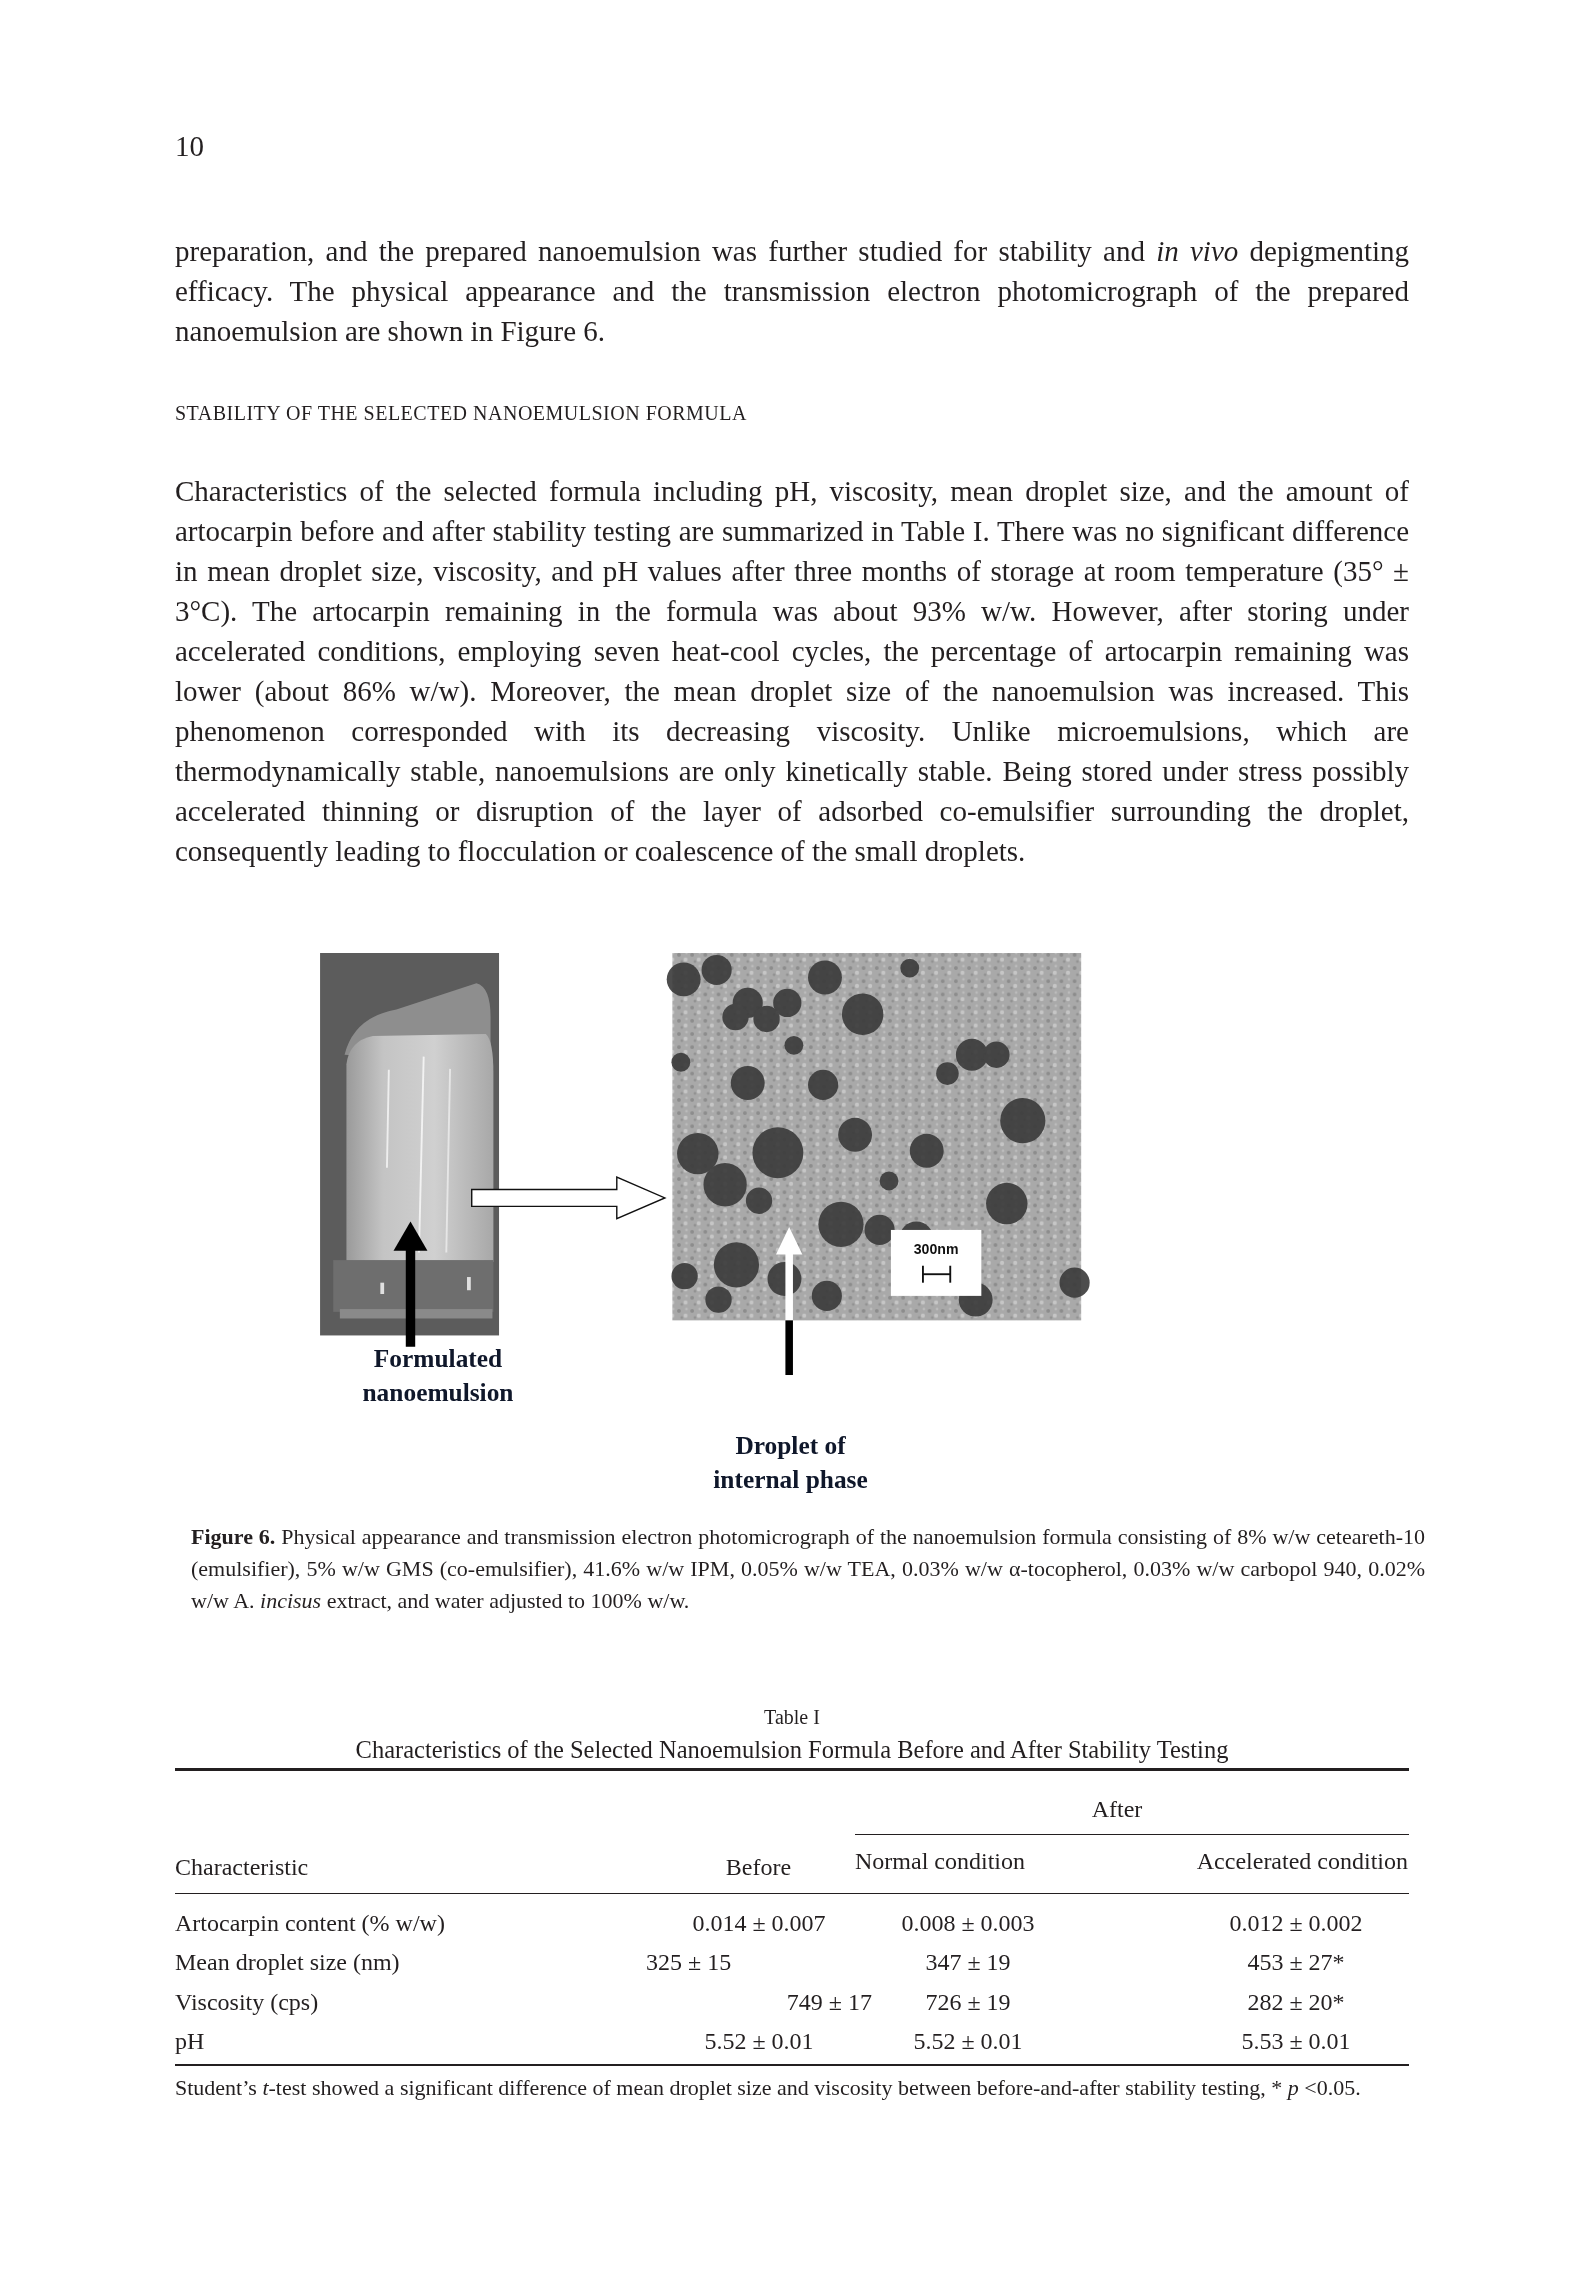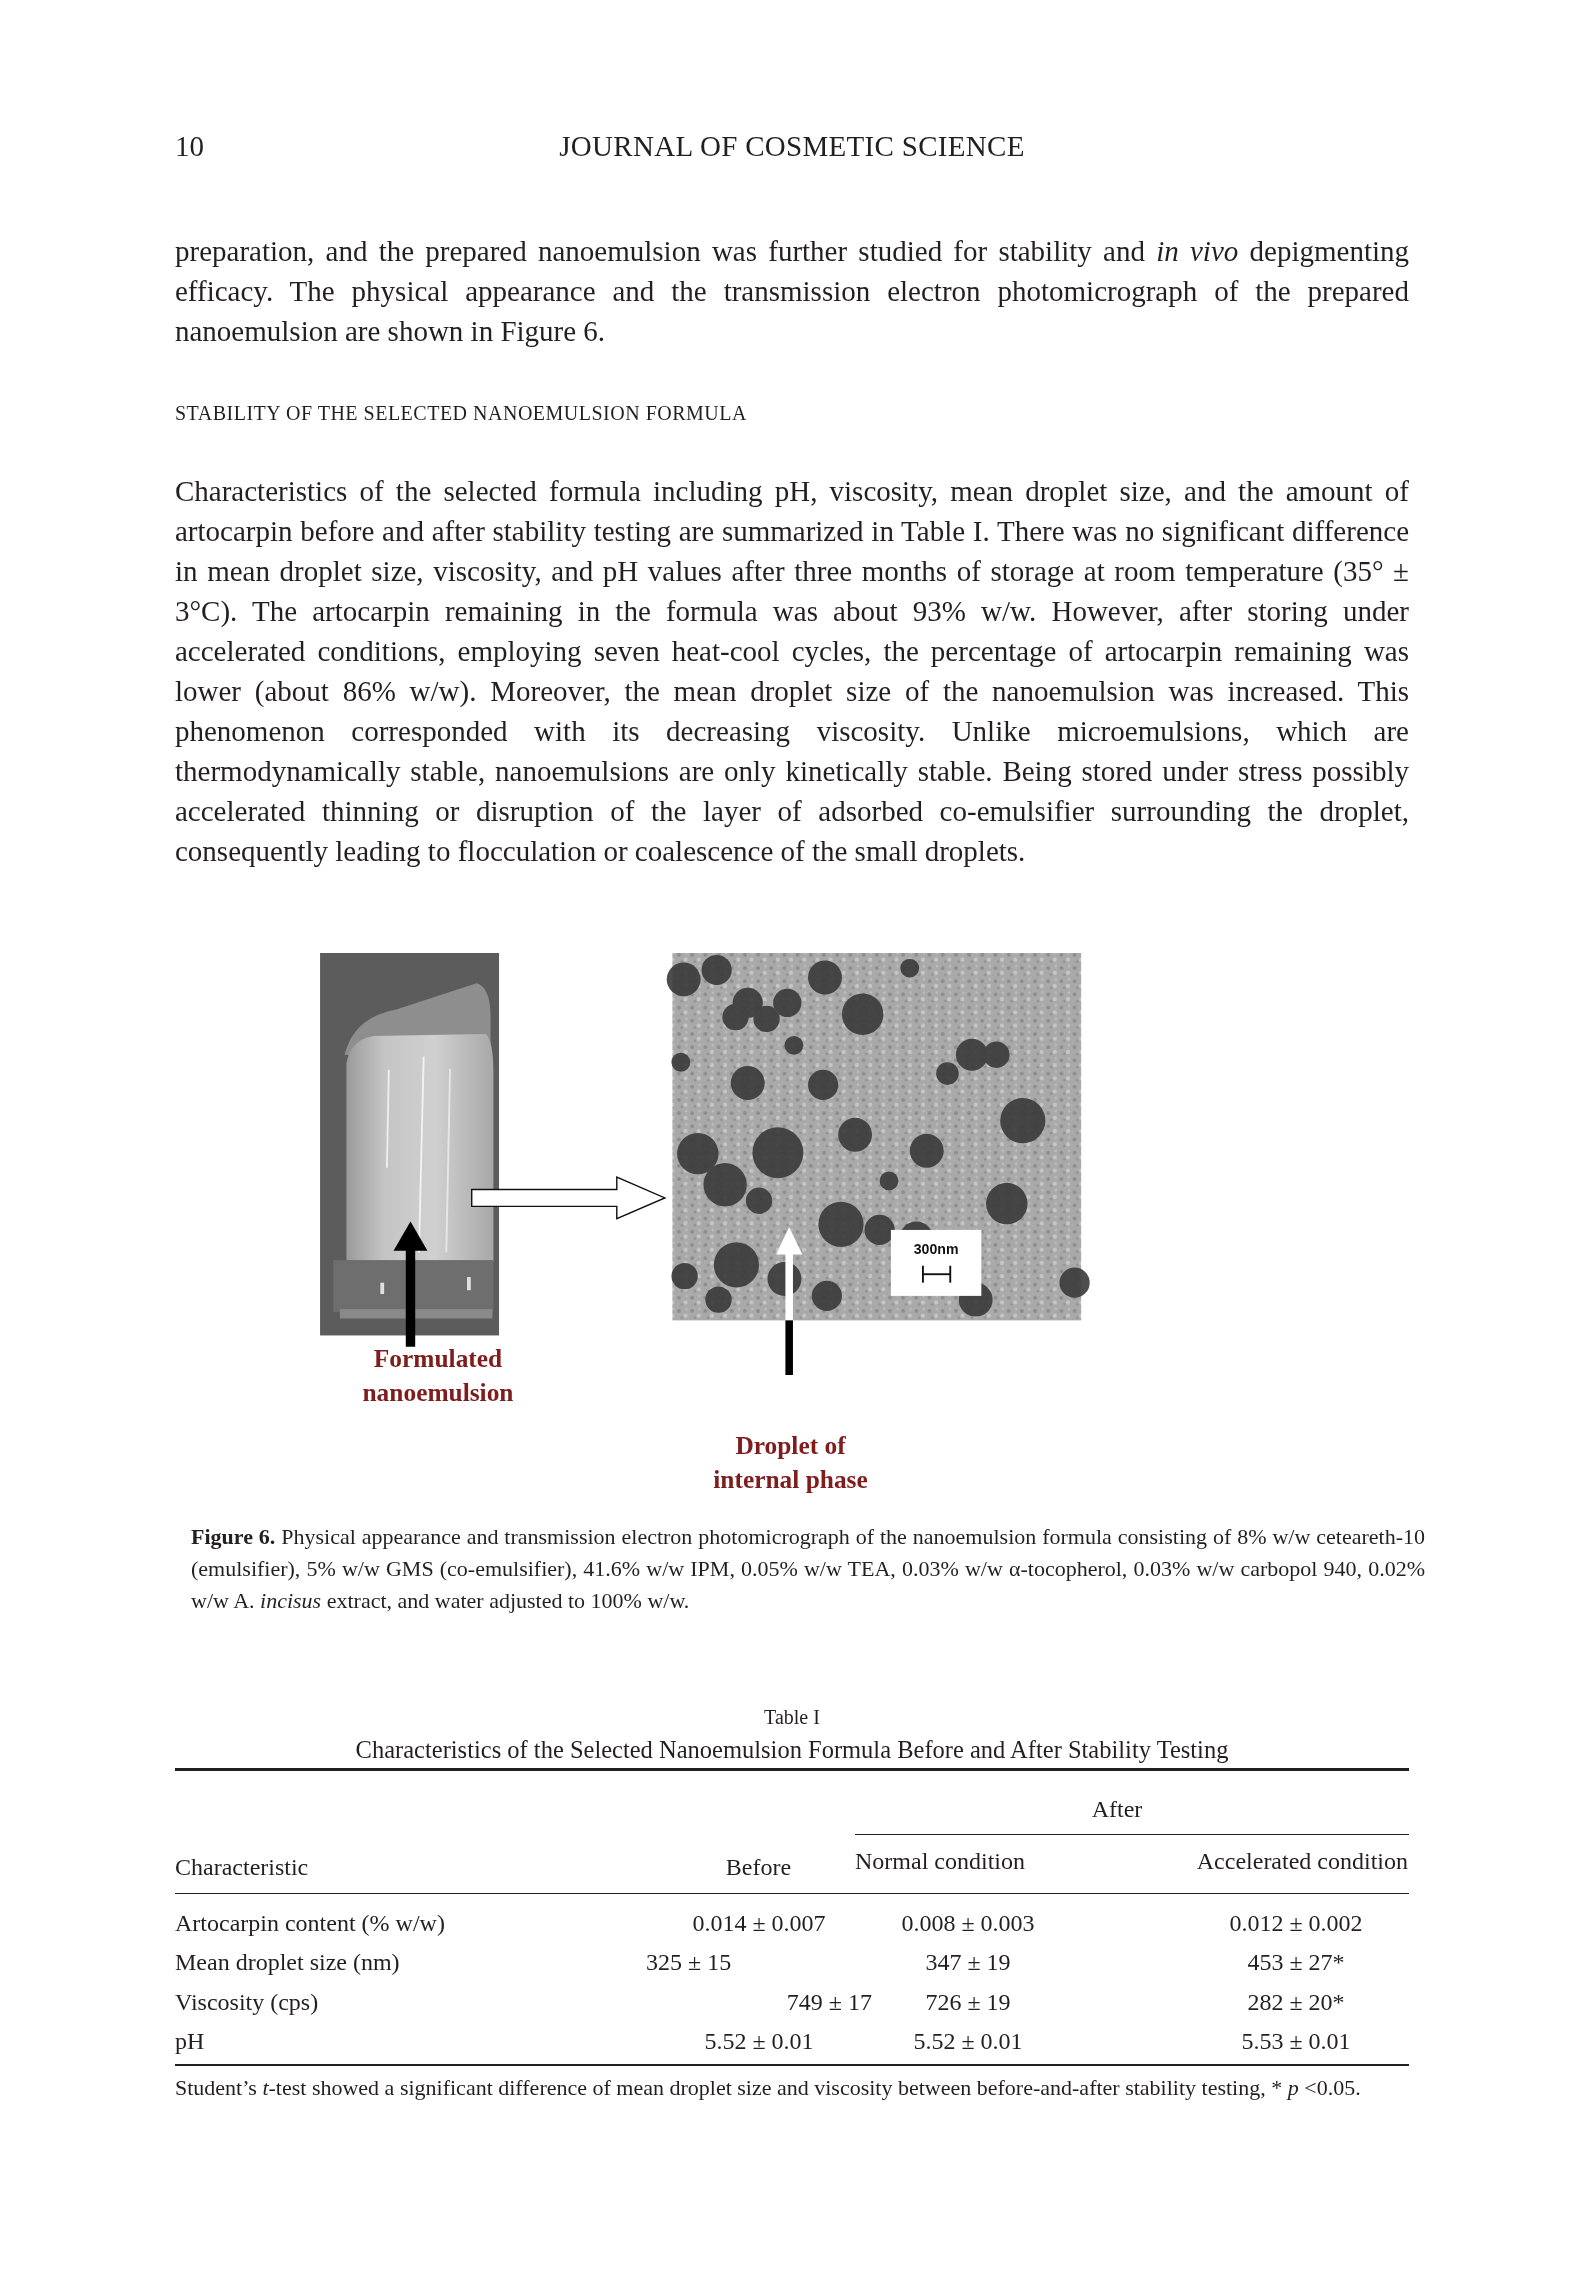--- a/index.html
+++ b/index.html
@@ -9,21 +9,21 @@
   .running-head { position: absolute; top: 130px; left: 0; width: 1234px; height: 38px; font-size: 29px; }
   .page-num { position: absolute; left: 0; top: 0; }
   .journal { position: absolute; left: 0; right: 0; text-align: center; letter-spacing: 0.3px; }
   .para { position: absolute; left: 0; width: 1234px; font-size: 29px; line-height: 40px;
           text-align: justify; text-align-last: left; margin: 0; hyphens: manual; }
   .p1 { top: 231px; }
   .section-head { position: absolute; top: 402px; left: 0; font-size: 20px; letter-spacing: 0.5px; }
   .p2 { top: 471px; }
   .figure { position: absolute; left: 0; top: 951px; width: 1234px; height: 556px; }
   .fig-label { position: absolute; font-family: "Liberation Serif", serif; font-weight: bold;
-               font-size: 25.4px; text-align: center; line-height: 34px; color: #7f1d1d; }
+               font-size: 25.4px; text-align: center; line-height: 34px; color: #0f172a; }
   .caption { position: absolute; top: 1521px; left: 16px; width: 1234px; font-size: 22px;
              line-height: 32px; text-align: justify; text-align-last: left; margin: 0; }
   .caption b { font-weight: bold; }
   .table-title { position: absolute; top: 1700px; left: 0; width: 1234px; text-align: center;
                  font-size: 20px; line-height: 34px; }
   .table-subtitle { position: absolute; top: 1733px; left: 0; width: 1234px; text-align: center;
                     font-size: 24.5px; line-height: 34px; }
   .tbl { position: absolute; left: 0; top: 1768px; width: 1234px; font-size: 24px; }
   .rule-thick { position: absolute; left: 0; width: 1234px; height: 2.8px; background: #231f20; }
   .rule-thin { position: absolute; height: 1.4px; background: #231f20; }
@@ -32,21 +32,20 @@
               line-height: 32px; text-align: justify; text-align-last: left; margin: 0; }
   i { font-style: italic; }
 </style>
 </head>
 <body>
 
 <div class="page">
 
   <div class="running-head">
     <span class="page-num">10</span>
-    <span class="journal">JOURNAL OF COSMETIC SCIENCE</span>
   </div>
 
   <p class="para p1"><span>preparation, and the prepared nanoemulsion was further studied for stability and </span><i>in vivo</i><span> depigmenting efficacy. The physical appearance and the transmission electron photomi­crograph of the prepared nanoemulsion are shown in Figure 6.</span></p>
 
   <div class="section-head">STABILITY OF THE SELECTED NANOEMULSION FORMULA</div>
 
   <p class="para p2">Characteristics of the selected formula including pH, viscosity, mean droplet size, and the amount of artocarpin before and after stability testing are summarized in Table I. There was no significant difference in mean droplet size, viscosity, and pH values after three months of storage at room temperature (35° ± 3°C). The artocarpin remaining in the for­mula was about 93% w/w. However, after storing under accelerated conditions, employing seven heat-cool cycles, the percentage of artocarpin remaining was lower (about 86% w/w). Moreover, the mean droplet size of the nanoemulsion was increased. This phenomenon cor­responded with its decreasing viscosity. Unlike microemulsions, which are thermodynam­ically stable, nanoemulsions are only kinetically stable. Being stored under stress possibly accelerated thinning or disruption of the layer of adsorbed co-emulsifier surrounding the droplet, consequently leading to flocculation or coalescence of the small droplets.</p>
 
   <div class="figure">
     <svg width="1234" height="556" viewBox="0 0 1310 590">

